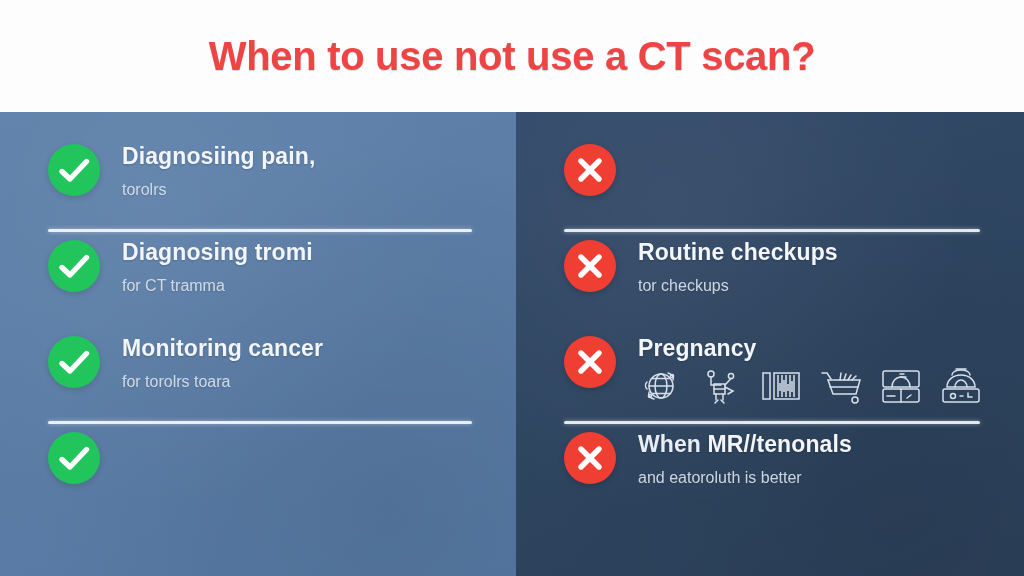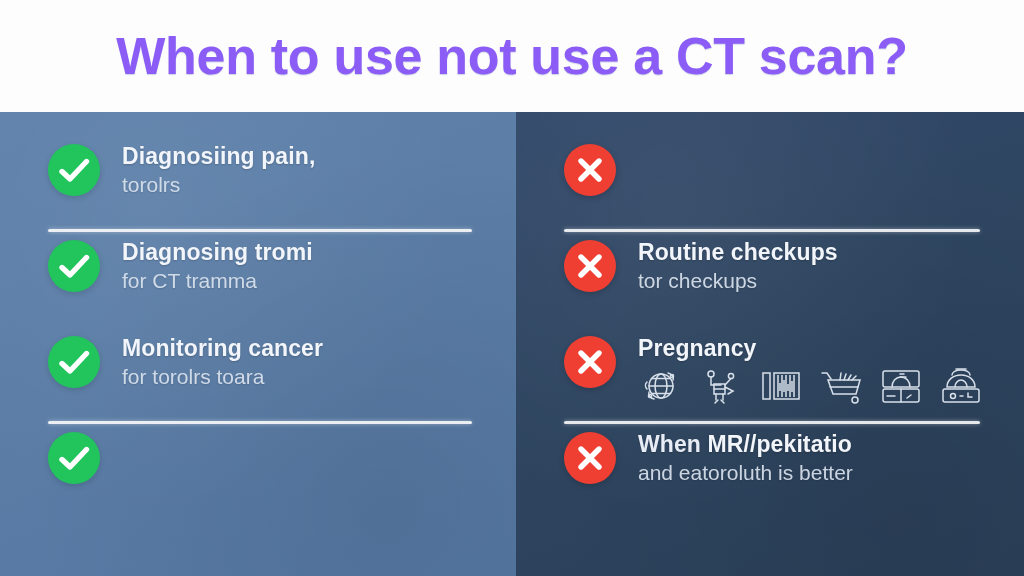--- a/index.html
+++ b/index.html
@@ -26,23 +26,23 @@
     left: 0;
     top: 0;
     width: 1024px;
     height: 112px;
     background: #fdfdfe;
     display: flex;
     align-items: center;
     justify-content: center;
   }
   .header-title {
-    font-size: 52px;
+    font-size: 40px;
     font-weight: bold;
-    color: #8b5cf6;
+    color: #ef4444;
     letter-spacing: -0.3px;
     text-align: center;
     white-space: nowrap;
     text-shadow: 0 1px 1px rgba(120,140,180,0.35);
   }
 
   
   .body-area {
     position: absolute;
     left: 0;
@@ -137,25 +137,25 @@
     line-height: 1.18;
     letter-spacing: 0.1px;
     white-space: nowrap;
     text-shadow: 0 1px 2px rgba(0,0,0,0.18);
   }
   .primary .soft {
     font-weight: bold;
     color: #e8edf5;
   }
   .secondary {
-    font-size: 21px;
+    font-size: 16px;
     font-weight: normal;
     color: #d9e2ee;
     line-height: 1.2;
-    margin-top: 2px;
+    margin-top: 10px;
     white-space: nowrap;
     opacity: 0.92;
     text-shadow: 0 1px 2px rgba(0,0,0,0.16);
   }
 
   
   .icon-strip {
     display: flex;
     align-items: center;
     gap: 14px;
@@ -348,21 +348,21 @@
           </div>
         </div>
 
         <div class="row">
           <div class="badge cross">
             <svg viewBox="0 0 52 52" width="52" height="52" aria-hidden="true">
               <path d="M17 17 L35 35 M35 17 L17 35" fill="none" stroke="#ffffff" stroke-width="5.4" stroke-linecap="round"></path>
             </svg>
           </div>
           <div class="text-wrap">
-            <div class="primary"><span class="soft">When </span><span>MR//pekitatio</span></div>
+            <div class="primary"><span class="soft">When </span><span>MR//tenonals</span></div>
             <div class="secondary">and eatoroluth is better</div>
           </div>
         </div>
 
       </div>
     </div>
 
   </div>
 </div>
 

